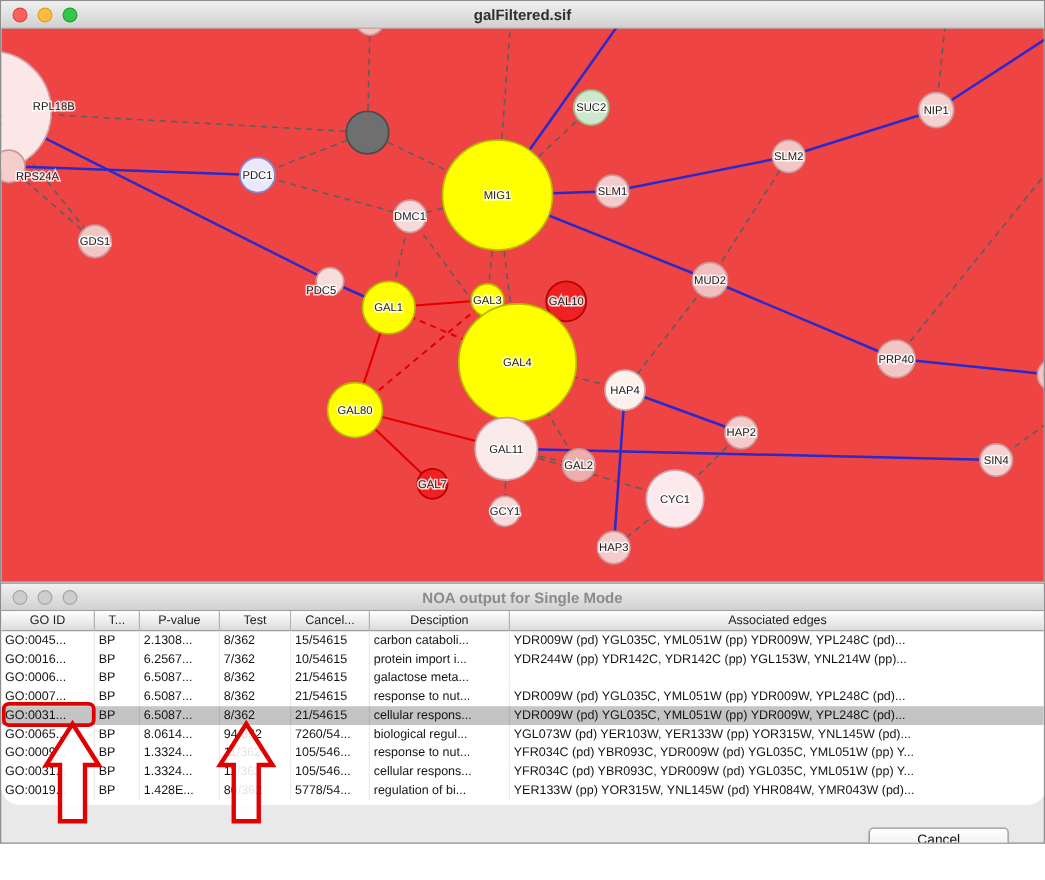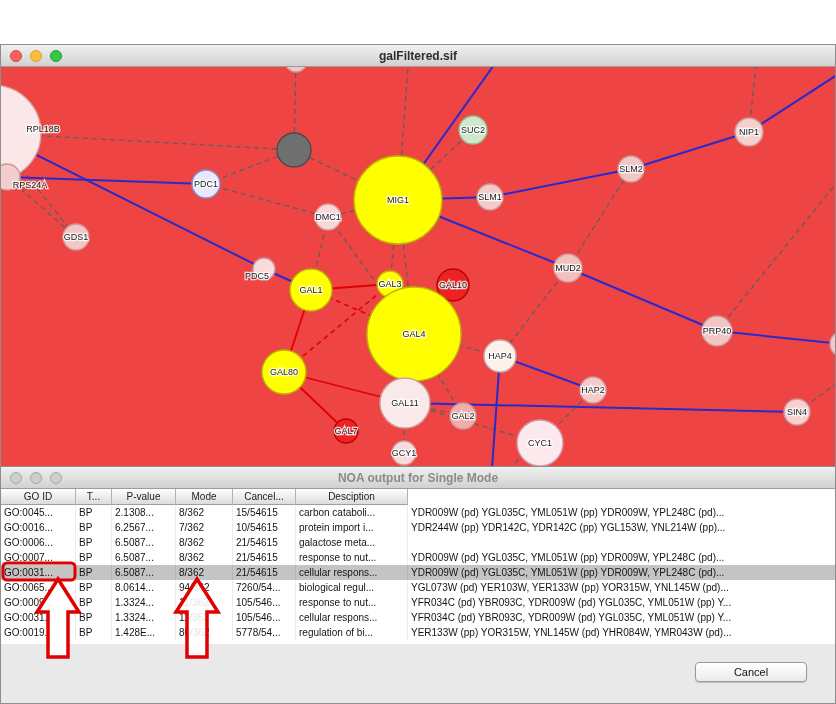--- a/index.html
+++ b/index.html
@@ -2,41 +2,41 @@
 <html style="--annot: #e00000;"><head>
 <meta charset="utf-8">
 <style>
   html,body{margin:0;padding:0;}
   body{
     width:836px;height:704px;position:relative;background:#fff;
     font-family:"Liberation Sans",sans-serif;overflow:hidden;
   }
   .window{position:absolute;left:0;width:836px;box-sizing:border-box;
     border:1px solid #8e8e8e;overflow:hidden;background:#fff;}
-  .top-window{top:0;height:466px;margin-top:44px;}
-  .bottom-window{top:466px;height:238px;background:#e9e9e9;}
+  .top-window{top:0;height:466px;}
+  .bottom-window{top:466px;height:209px;background:#e9e9e9;}
 
   .titlebar{height:22px;background:linear-gradient(#f0f0f0,#d1d1d1);
     border-bottom:1px solid #9d9d9d;position:relative;display:flex;align-items:center;box-sizing:border-box;}
   .titlebar .title{position:absolute;left:0;right:0;text-align:center;
     font-size:12px;font-weight:bold;color:#2e2e2e;pointer-events:none;}
   .titlebar.inactive .title{color:#8b8b8b;}
   .lights{display:flex;gap:8px;margin-left:9px;z-index:2;}
   .light{width:12px;height:12px;border-radius:50%;box-sizing:border-box;display:inline-block;}
   .light.red{background:#fc615d;border:1px solid #dd4441;}
   .light.yellow{background:#fdbc40;border:1px solid #dda023;}
   .light.green{background:#34c749;border:1px solid #23a032;}
   .light.gray{background:#cdcdcd;border:1px solid #a6a6a6;}
 
   .canvas{position:absolute;top:22px;left:0;width:836px;height:444px;background:#ef4444;}
   .canvas svg{display:block;}
   .node-label{font-family:"Liberation Sans",sans-serif;font-size:9px;fill:#1a1a1a;
     text-anchor:middle;paint-order:stroke;stroke:rgba(255,255,255,0.78);stroke-width:2.5px;}
 
-  .table{position:absolute;top:22px;left:0;width:836px;height:155px;background:#fff;}
+  .table{position:absolute;top:22px;left:0;width:836px;height:155px;background:#fff;border-radius:15px;}
   .thead,.trow{display:grid;grid-template-columns:75px 36px 64px 57px 63px 112px 1fr;}
   .th{height:16px;box-sizing:border-box;background:linear-gradient(#ffffff,#dcdcdc);
     border-right:1px solid #b2b2b2;border-bottom:1px solid #9e9e9e;
     font-size:10px;line-height:15px;text-align:center;color:#222;
     overflow:hidden;white-space:nowrap;}
   .trow{height:15px;}
   .td{font-size:10px;line-height:15px;padding:0 3px;color:#141414;
     white-space:nowrap;overflow:hidden;border-right:1px solid #ececec;box-sizing:border-box;}
   .trow.selected{background:#c4c4c4;}
   .trow.selected .td{border-right-color:#b5b5b5;}
@@ -185,23 +185,24 @@
         <span class="light gray"></span>
       </div>
       <div class="title">NOA output for Single Mode</div>
     </div>
 
     <div class="table">
       <div class="thead" id="table-header">
           <div class="th">GO ID</div>
           <div class="th">T...</div>
           <div class="th">P-value</div>
-          <div class="th">Mode</div>
+          <div class="th">Test</div>
           <div class="th">Cancel...</div>
           <div class="th">Desciption</div>
+          <div class="th">Associated edges</div>
         </div>
       <div id="table-body">
           <div class="trow">
             <div class="td">GO:0045...</div>
             <div class="td">BP</div>
             <div class="td">2.1308...</div>
             <div class="td">8/362</div>
             <div class="td">15/54615</div>
             <div class="td">carbon cataboli...</div>
             <div class="td">YDR009W (pd) YGL035C, YML051W (pp) YDR009W, YPL248C (pd)...</div>

